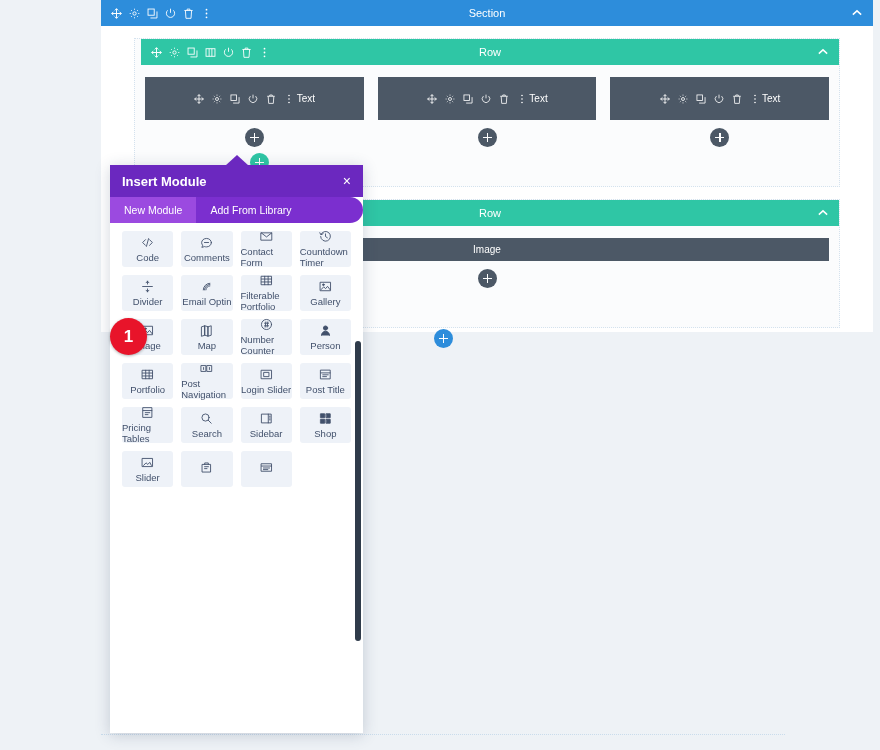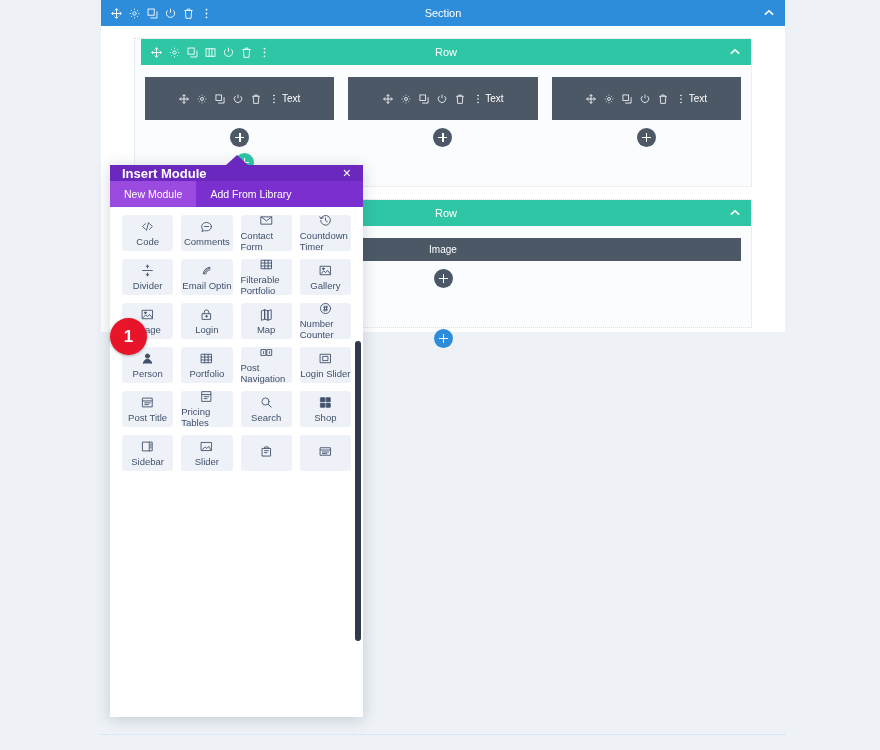--- a/index.html
+++ b/index.html
@@ -10,21 +10,21 @@
     background: #eef2f6;
     font-family: "Liberation Sans", sans-serif;
     overflow: hidden;
     position: relative;
   }
 
   .section-block {
     position: absolute;
     left: 101px;
     top: 0;
-    width: 684px;
+    width: 772px;
     background: #ffffff;
     padding-bottom: 14px;
   }
 
   
   .bar {
     display: flex;
     align-items: center;
     height: 26px;
     position: relative;
@@ -132,30 +132,30 @@
     left: 225px;
     top: 155px;
     width: 0; height: 0;
     border-left: 12px solid transparent;
     border-right: 12px solid transparent;
     border-bottom: 11px solid #6b28bf;
     z-index: 51;
   }
   .modal-header {
     background: #6b28bf;
-    height: 16px;
+    height: 32px;
     display: flex;
     align-items: center;
     padding: 0 12px;
     justify-content: space-between;
   }
   .modal-title { color: #fff; font-size: 13px; font-weight: bold; }
   .modal-close { color: #fff; font-size: 14px; line-height: 1; cursor: pointer; }
 
-  .modal-tabs { display: flex; height: 26px; background: #7b2fcf; }
+  .modal-tabs { display: flex; height: 26px; background: #7b2fcf; border-radius: 13px; }
   .tab {
     font-size: 10.5px;
     color: #ffffff;
     display: flex; align-items: center;
     padding: 0 14px;
     cursor: pointer;
   }
   .tab.active { background: #9b4ae0; }
 
   .modal-body {
@@ -644,30 +644,20 @@
               <rect x="1.8" y="2.8" width="12.4" height="10.4"></rect>
               <path d="m2.6 11.8 3.2-3.4 2.3 2.2 2.4-2.8 3 4"></path>
               <circle cx="5.4" cy="5.8" r="1" fill="#41506b"></circle>
             </svg>
           </div>
           <div class="mod-name">Image</div>
         </div>
         <div class="mod-tile">
           <div class="mod-icon">
             <svg width="13" height="13" viewBox="0 0 16 16" fill="none" stroke="#41506b" stroke-width="1.1" stroke-linecap="round" stroke-linejoin="round">
-              <rect x="3" y="7" width="10" height="7"></rect>
-              <path d="M5.2 7V5.2a2.8 2.8 0 0 1 5.6 0V7"></path>
-              <circle cx="8" cy="10.2" r=".9" fill="#41506b"></circle>
-            </svg>
-          </div>
-          <div class="mod-name">Login</div>
-        </div>
-        <div class="mod-tile">
-          <div class="mod-icon">
-            <svg width="13" height="13" viewBox="0 0 16 16" fill="none" stroke="#41506b" stroke-width="1.1" stroke-linecap="round" stroke-linejoin="round">
               <path d="M2.2 3.4 6 2.2v11.6L2.2 15zM6 2.2 10 3.4v11.6L6 13.8zM10 3.4l3.8-1.2v11.6L10 15z"></path>
             </svg>
           </div>
           <div class="mod-name">Map</div>
         </div>
         <div class="mod-tile">
           <div class="mod-icon">
             <svg width="13" height="13" viewBox="0 0 16 16" fill="none" stroke="#41506b" stroke-width="1.1" stroke-linecap="round" stroke-linejoin="round">
               <circle cx="8" cy="8" r="6.2"></circle>
               <path d="M5.6 6.4h5M5.6 9.6h5M7.2 4.8 6.4 11.2M9.6 4.8l-.8 6.4"></path>
@@ -731,44 +721,44 @@
           <div class="mod-name">Pricing Tables</div>
         </div>
         <div class="mod-tile">
           <div class="mod-icon">
             <svg width="13" height="13" viewBox="0 0 16 16" fill="none" stroke="#41506b" stroke-width="1.1" stroke-linecap="round" stroke-linejoin="round">
               <circle cx="6.8" cy="6.8" r="4.4"></circle>
               <path d="m10.2 10.2 3.6 3.6"></path>
             </svg>
           </div>
           <div class="mod-name">Search</div>
+        </div>
+        <div class="mod-tile">
+          <div class="mod-icon">
+            <svg width="13" height="13" viewBox="0 0 16 16" fill="none" stroke="#41506b" stroke-width="1.1" stroke-linecap="round" stroke-linejoin="round">
+              <rect x="2.2" y="2.6" width="11.6" height="10.8"></rect>
+              <path d="M10.2 2.6v10.8M11.6 5.2h1M11.6 7.4h1M11.6 9.6h1"></path>
+            </svg>
+          </div>
+          <div class="mod-name">Sidebar</div>
         </div>
         <div class="mod-tile">
           <div class="mod-icon">
             <svg width="13" height="13" viewBox="0 0 16 16" fill="none" stroke="#41506b" stroke-width="1.1" stroke-linecap="round" stroke-linejoin="round">
               <rect x="2.2" y="2.2" width="4.8" height="4.8" fill="#41506b"></rect>
               <rect x="9" y="2.2" width="4.8" height="4.8" fill="#41506b"></rect>
               <rect x="2.2" y="9" width="4.8" height="4.8" fill="#41506b"></rect>
               <rect x="9" y="9" width="4.8" height="4.8" fill="#41506b"></rect>
             </svg>
           </div>
           <div class="mod-name">Shop</div>
         </div>
         <div class="mod-tile">
           <div class="mod-icon">
             <svg width="13" height="13" viewBox="0 0 16 16" fill="none" stroke="#41506b" stroke-width="1.1" stroke-linecap="round" stroke-linejoin="round">
-              <rect x="2.2" y="2.6" width="11.6" height="10.8"></rect>
-              <path d="M10.2 2.6v10.8M11.6 5.2h1M11.6 7.4h1M11.6 9.6h1"></path>
-            </svg>
-          </div>
-          <div class="mod-name">Sidebar</div>
-        </div>
-        <div class="mod-tile">
-          <div class="mod-icon">
-            <svg width="13" height="13" viewBox="0 0 16 16" fill="none" stroke="#41506b" stroke-width="1.1" stroke-linecap="round" stroke-linejoin="round">
               <rect x="1.8" y="3" width="12.4" height="10"></rect>
               <path d="m3.2 11.6 3-3.2 2.2 2 2.4-2.6 2 3.8"></path>
             </svg>
           </div>
           <div class="mod-name">Slider</div>
         </div>
         <div class="mod-tile">
           <div class="mod-icon">
             <svg width="13" height="13" viewBox="0 0 16 16" fill="none" stroke="#41506b" stroke-width="1.1" stroke-linecap="round" stroke-linejoin="round">
               <rect x="3" y="4.2" width="10" height="9.4"></rect>

